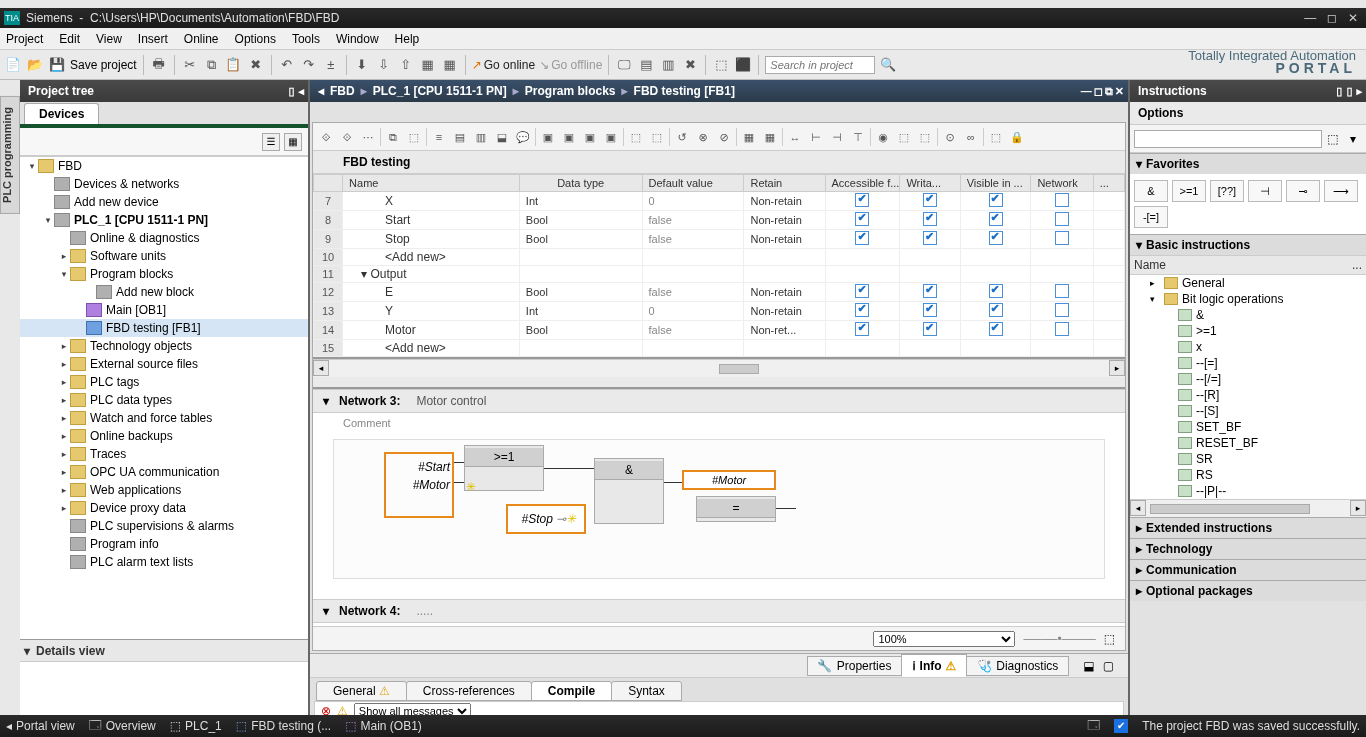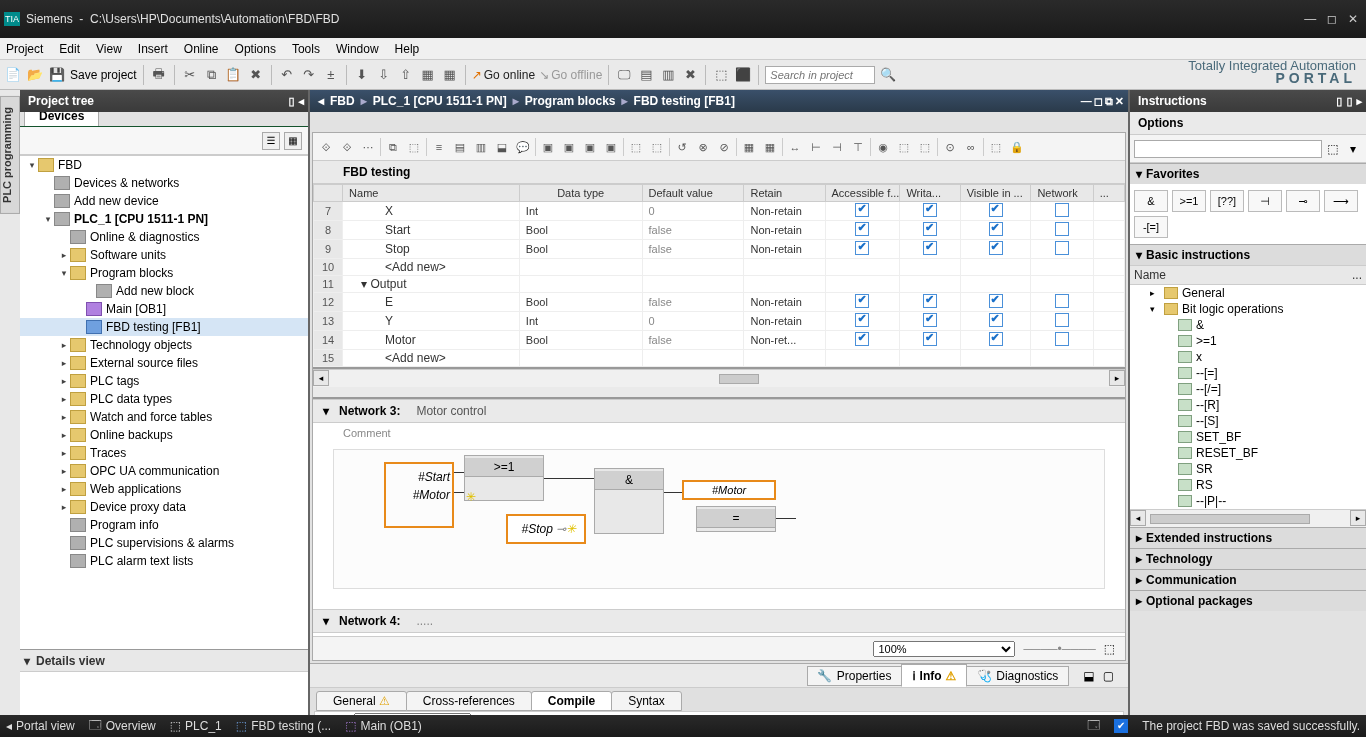--- a/index.html
+++ b/index.html
@@ -1,38 +1,38 @@
 <!DOCTYPE html>
 <html><head>
 <meta charset="utf-8">
 <style>
 * { margin: 0; padding: 0; box-sizing: border-box; font-family: "Segoe UI", Tahoma, sans-serif; font-size: 12px; }
 body { background: #e8e8e8; width: 1366px; height: 737px; overflow: hidden; user-select: none; }
-.titlebar { background: linear-gradient(#2a2a2a,#1a1a1a); color: #e0e0e0; height: 38px; display: flex; align-items: center; padding: 0 4px; }
+.titlebar { background: linear-gradient(#2a2a2a,#1a1a1a); color: #e0e0e0; height: 20px; display: flex; align-items: center; padding: 0 4px; margin-top: 8px; }
 .titlebar .logo { width: 16px; height: 14px; background: #008b8b; margin-right: 6px; font-size: 9px; text-align: center; line-height: 14px; color: #fff; }
 .titlebar .title { flex: 1; font-size: 12px; }
 .titlebar .winbtns span { display:inline-block; width:18px; text-align:center; color:#ccc; cursor:pointer; }
 .menubar { background: #f0f0f0; height: 22px; display: flex; align-items: center; padding: 0 6px; gap: 16px; border-bottom: 1px solid #ccc; }
 .menubar span { cursor: pointer; }
 .toolbar1 { background: #eaeaea; height: 30px; display: flex; align-items: center; padding: 0 4px; gap: 4px; border-bottom: 1px solid #bbb; position: relative; }
 .toolbar1 .ico { width: 18px; height: 18px; display:inline-flex; align-items:center; justify-content:center; cursor:pointer; font-size:13px; color:#555; }
 .toolbar1 .sep { width:1px; height:20px; background:#bbb; margin:0 2px; }
 .toolbar1 .textbtn { display:flex; align-items:center; gap:2px; cursor:pointer; color:#222; }
 .toolbar1 .textbtn.disabled { color:#999; }
 .toolbar1 input[type=text] { border:1px solid #aaa; height:18px; width:110px; padding:0 4px; font-size:11px; color:#888; font-style:italic; }
 .toolbar1 .branding { position:absolute; right:10px; top:-2px; text-align:right; color:#555; }
 .toolbar1 .branding .l1 { font-size:13px; color:#4a6a7a; }
 .toolbar1 .branding .l2 { font-size:14px; font-weight:bold; color:#4a6a7a; letter-spacing:4px; line-height:10px; }
 .main { display:flex; height: calc(100% - 22px - 22px - 30px - 22px); }
 
 .left { width: 290px; background:#e2e2e2; border-right:2px solid #666; display:flex; flex-direction:column; }
 .panel-hdr { background: linear-gradient(#4a4a4a,#3a3a3a); color:#fff; height:22px; display:flex; align-items:center; padding:0 8px; font-weight:bold; position:relative; }
 .panel-hdr .hicons { position:absolute; right:4px; display:flex; gap:4px; }
 .panel-hdr .hicons span { cursor:pointer; font-size:11px; }
-.tabstrip { background:#e2e2e2; height:15px; display:flex; align-items:flex-end; padding:0 4px; border-bottom:1px solid #14532d; }
+.tabstrip { background:#e2e2e2; height:26px; display:flex; align-items:flex-end; padding:0 4px; border-bottom:4px solid #14532d; }
 .tabstrip .tab { background:#fff; border:1px solid #aaa; border-bottom:none; padding:3px 14px; font-weight:bold; border-radius:3px 3px 0 0; cursor:pointer; }
 .tb2 { background:#f7f7f7; height:28px; border-bottom:1px solid #ccc; display:flex; align-items:center; justify-content:flex-end; padding:0 6px; gap:4px; }
 .tb2 .ico { width:18px;height:18px; border:1px solid #aaa; background:#f0f0f0; cursor:pointer; font-size:10px; text-align:center; line-height:16px; }
 .tree { flex:1; background:#fff; overflow-y:auto; overflow-x:hidden; border-top:1px solid #ccc; }
 .tree-row { display:flex; align-items:center; height:18px; padding-left:4px; cursor:pointer; white-space:nowrap; }
 .tree-row.sel { background:#d5e5f5; }
 .tree-row .caret { width:12px; text-align:center; color:#444; font-size:9px; }
 .tree-row .ticon { width:16px; height:14px; margin-right:4px; display:inline-block; }
 .folder { background:#e6c86e; border:1px solid #c0a040; }
 .blockico { background:#b080e0; border:1px solid #8050b0; }
@@ -299,26 +299,26 @@
           <span>Web applications</span>
         </div>
         <div class="tree-row" style="padding-left: 38px;">
           <span class="caret">▸</span>
           <span class="ticon folder"></span>
           <span>Device proxy data</span>
         </div>
         <div class="tree-row" style="padding-left: 38px;">
           <span class="caret"></span>
           <span class="ticon plcico"></span>
+          <span>PLC supervisions &amp; alarms</span>
+        </div>
+        <div class="tree-row" style="padding-left: 38px;">
+          <span class="caret"></span>
+          <span class="ticon plcico"></span>
           <span>Program info</span>
-        </div>
-        <div class="tree-row" style="padding-left: 38px;">
-          <span class="caret"></span>
-          <span class="ticon plcico"></span>
-          <span>PLC supervisions &amp; alarms</span>
         </div>
         <div class="tree-row" style="padding-left: 38px;">
           <span class="caret"></span>
           <span class="ticon plcico"></span>
           <span>PLC alarm text lists</span>
         </div>
       </div>
     <div class="details-hdr">
         <span class="car">▾</span>
         <span>Details view</span>

